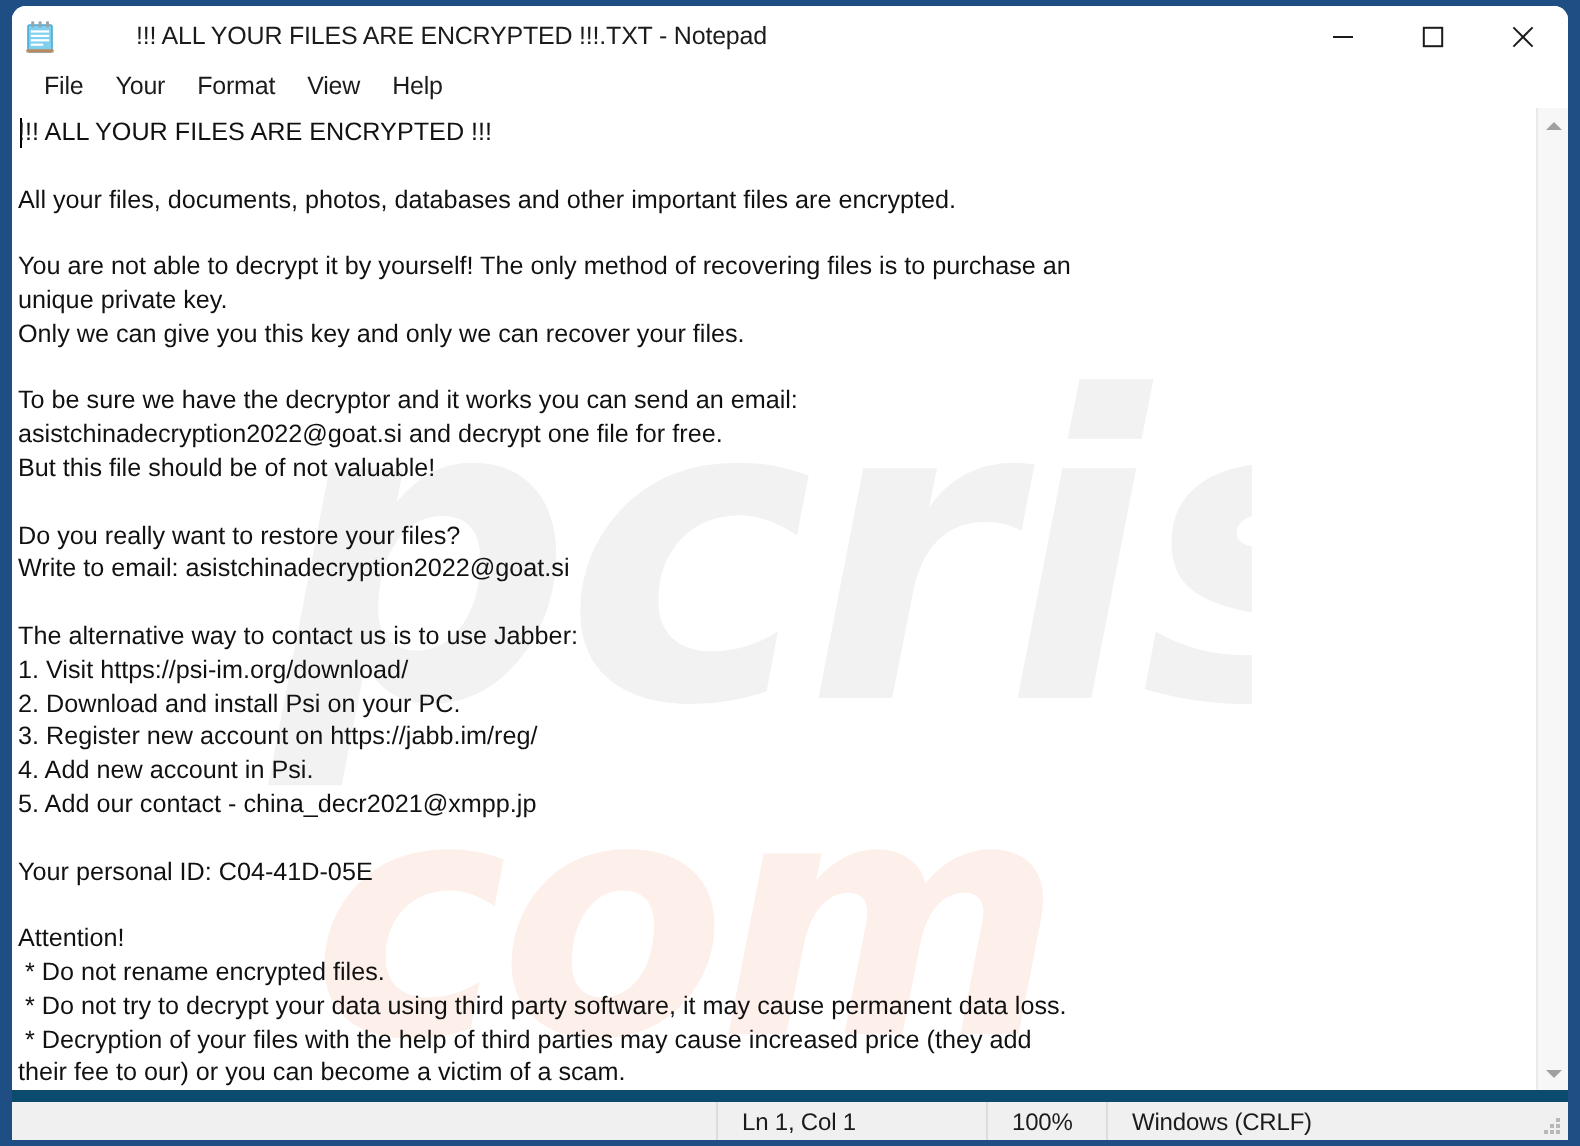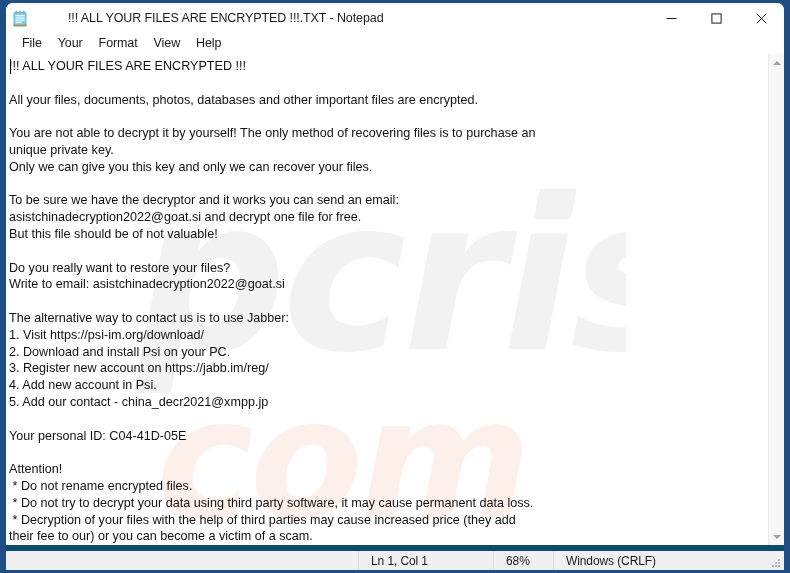--- a/index.html
+++ b/index.html
@@ -347,21 +347,21 @@
         <div id="sb-thumb"></div>
         <div class="sb-arrow" id="sb-down">
           <div class="sb-tri down"></div>
         </div>
       </div>
     </div>
 
     <div id="statusbar">
       <div id="status-spacer"></div>
       <div class="status-cell" id="status-ln">Ln 1, Col 1</div>
-      <div class="status-cell" id="status-zoom">68%</div>
+      <div class="status-cell" id="status-zoom">100%</div>
       <div class="status-cell" id="status-eol">Windows (CRLF)</div>
       <div id="resize-grip">
         <div class="grip-dot" style="left:9px; top:3px;"></div>
         <div class="grip-dot" style="left:6px; top:6px;"></div>
         <div class="grip-dot" style="left:9px; top:6px;"></div>
         <div class="grip-dot" style="left:3px; top:9px;"></div>
         <div class="grip-dot" style="left:6px; top:9px;"></div>
         <div class="grip-dot" style="left:9px; top:9px;"></div>
       </div>
     </div>

